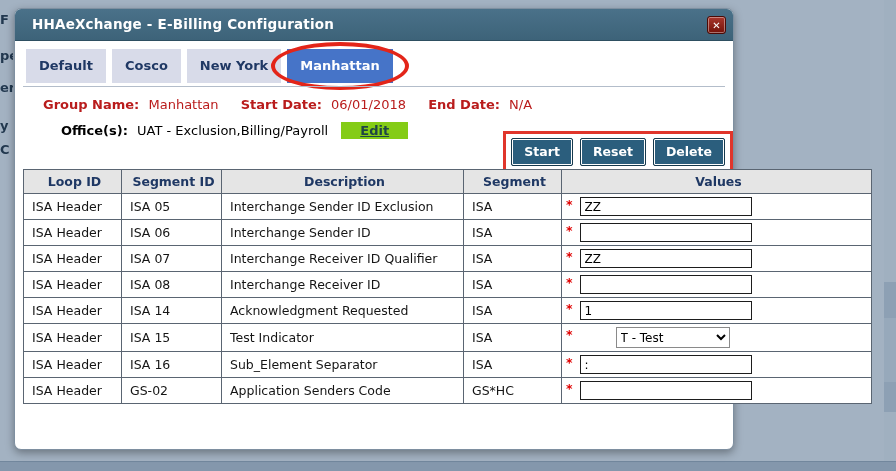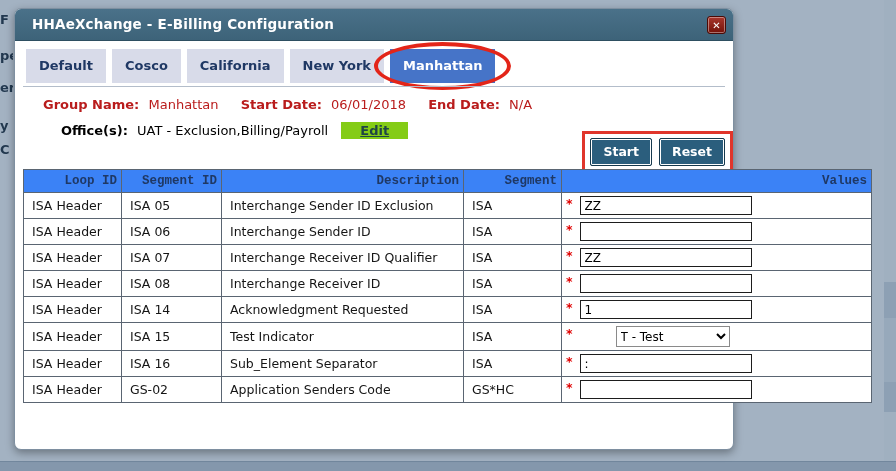--- a/index.html
+++ b/index.html
@@ -114,29 +114,28 @@
     border-radius: 2px;
     box-shadow: inset 0 0 0 1px #ffffff;
     cursor: pointer;
   }
 
   
   .table-wrap { position: absolute; left: 8px; top: 160px; width: 849px; }
   table { width: 100%; border-collapse: collapse; table-layout: fixed; }
   col.c1 { width: 98px; } col.c2 { width: 100px; } col.c3 { width: 242px; } col.c4 { width: 98px; }
   th {
-    background: #3b82f6;
+    background: #e5e5e5;
     color: #1f3864;
     font-weight: bold;
     font-size: 12.5px;
-    text-align: right;
+    text-align: center;
     padding: 4px 4px 4px 8px;
     border: 1px solid #5a6572;
     height: 16px;
-    font-family: Liberation Mono, monospace;
   }
   td {
     font-size: 12.5px;
     color: #151515;
     padding: 4px 8px;
     border: 1px solid #5a6572;
     height: 22px;
     background: #ffffff;
     overflow: hidden;
     white-space: nowrap;
@@ -182,21 +181,20 @@
   <div class="title-bar">
     <span>HHAeXchange - E-Billing Configuration</span>
   </div>
   <div class="close-btn">
     <span>✕</span>
   </div>
 
   <div class="tabs-row">
     <div class="tab"><span>Default</span></div>
     <div class="tab"><span>Cosco</span></div>
-    <div class="tab"><span>California</span></div>
     <div class="tab"><span>New York</span></div>
     <div class="tab active">
       <span>Manhattan</span>
       <div class="annotation-ellipse"></div>
     </div>
   </div>
   <div class="tab-sep"></div>
 
   <div class="info-line1">
     <span class="info-label">Group Name:</span>
@@ -208,20 +206,21 @@
   </div>
   <div class="info-line2">
     <span class="info-label">Office(s):</span>
     <span>UAT - Exclusion,Billing/Payroll</span>
     <span class="edit-link">Edit</span>
   </div>
 
   <div class="buttons-annotation">
     <button class="btn">Start</button>
     <button class="btn">Reset</button>
+    <button class="btn">Delete</button>
   </div>
 
   <div class="table-wrap">
     <table>
       <colgroup>
           <col class="c1">
           <col class="c2">
           <col class="c3">
           <col class="c4">
           <col class="c5">

